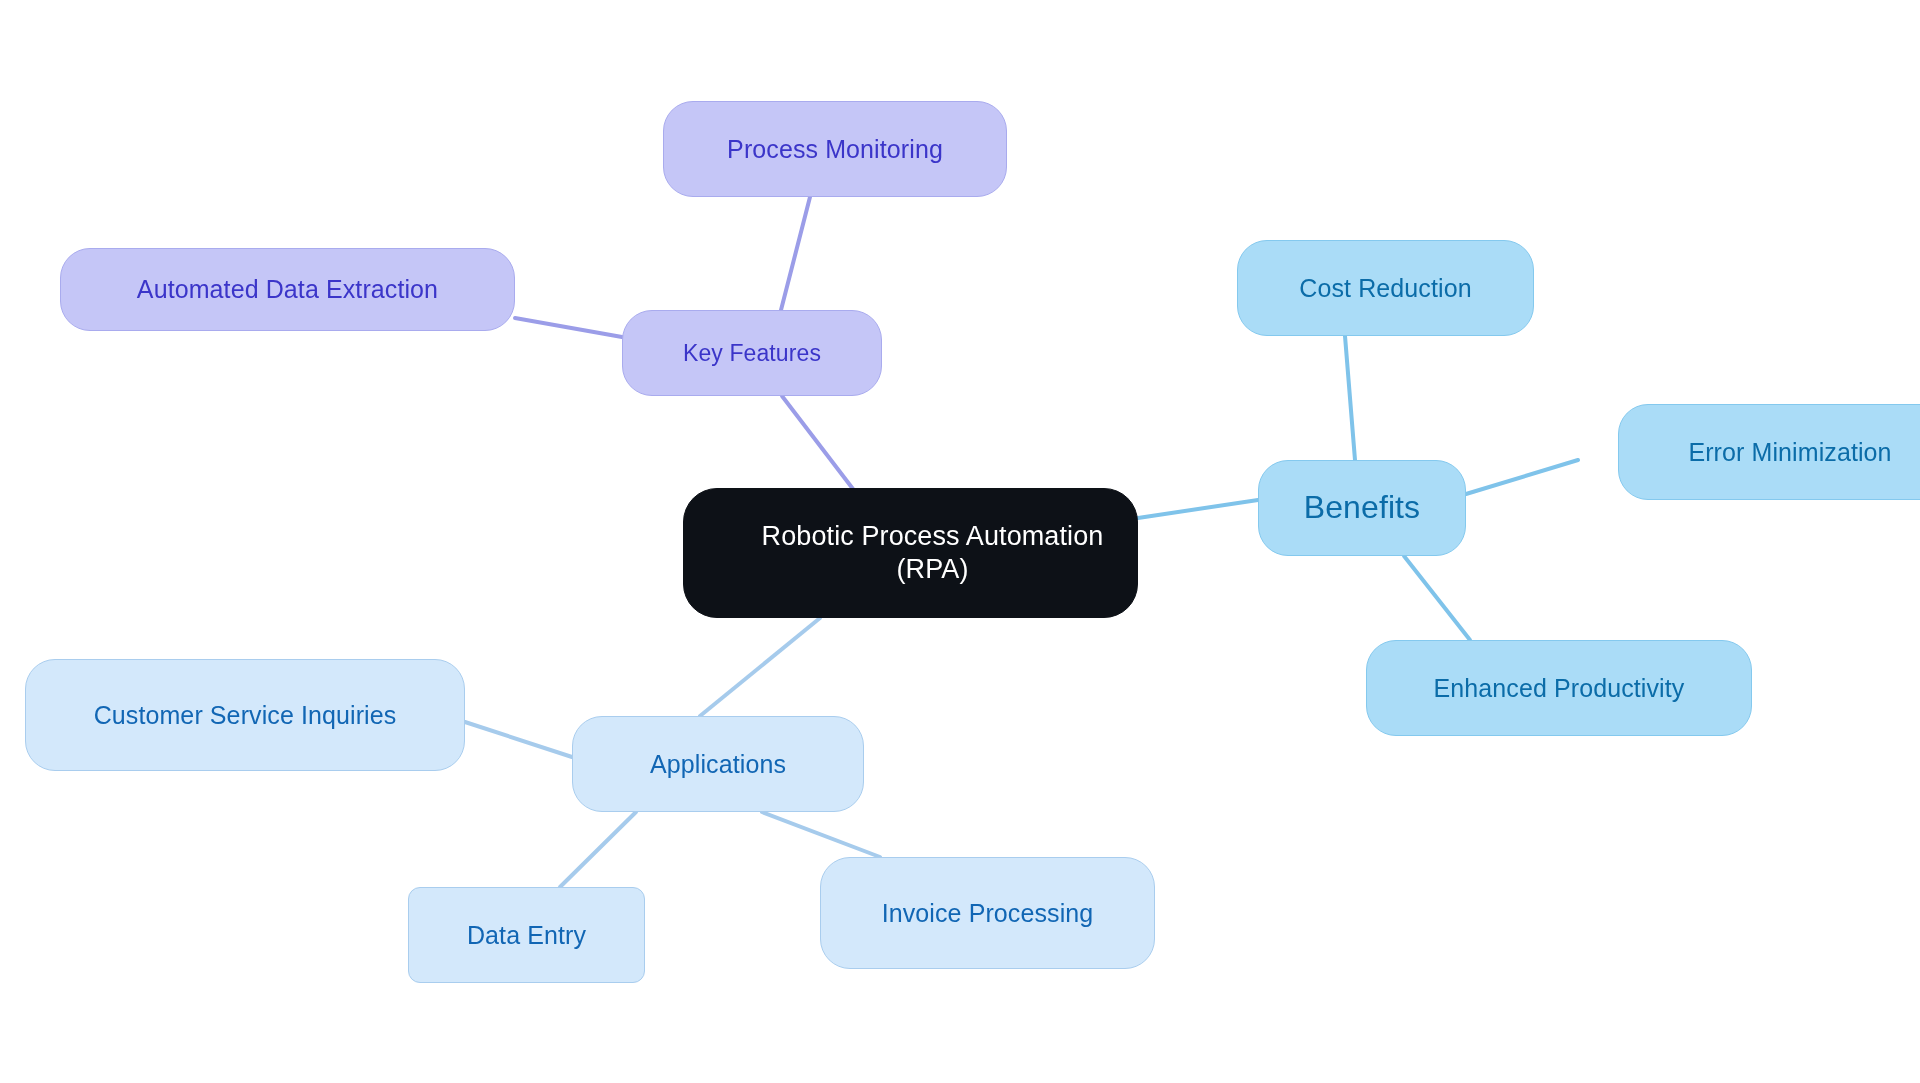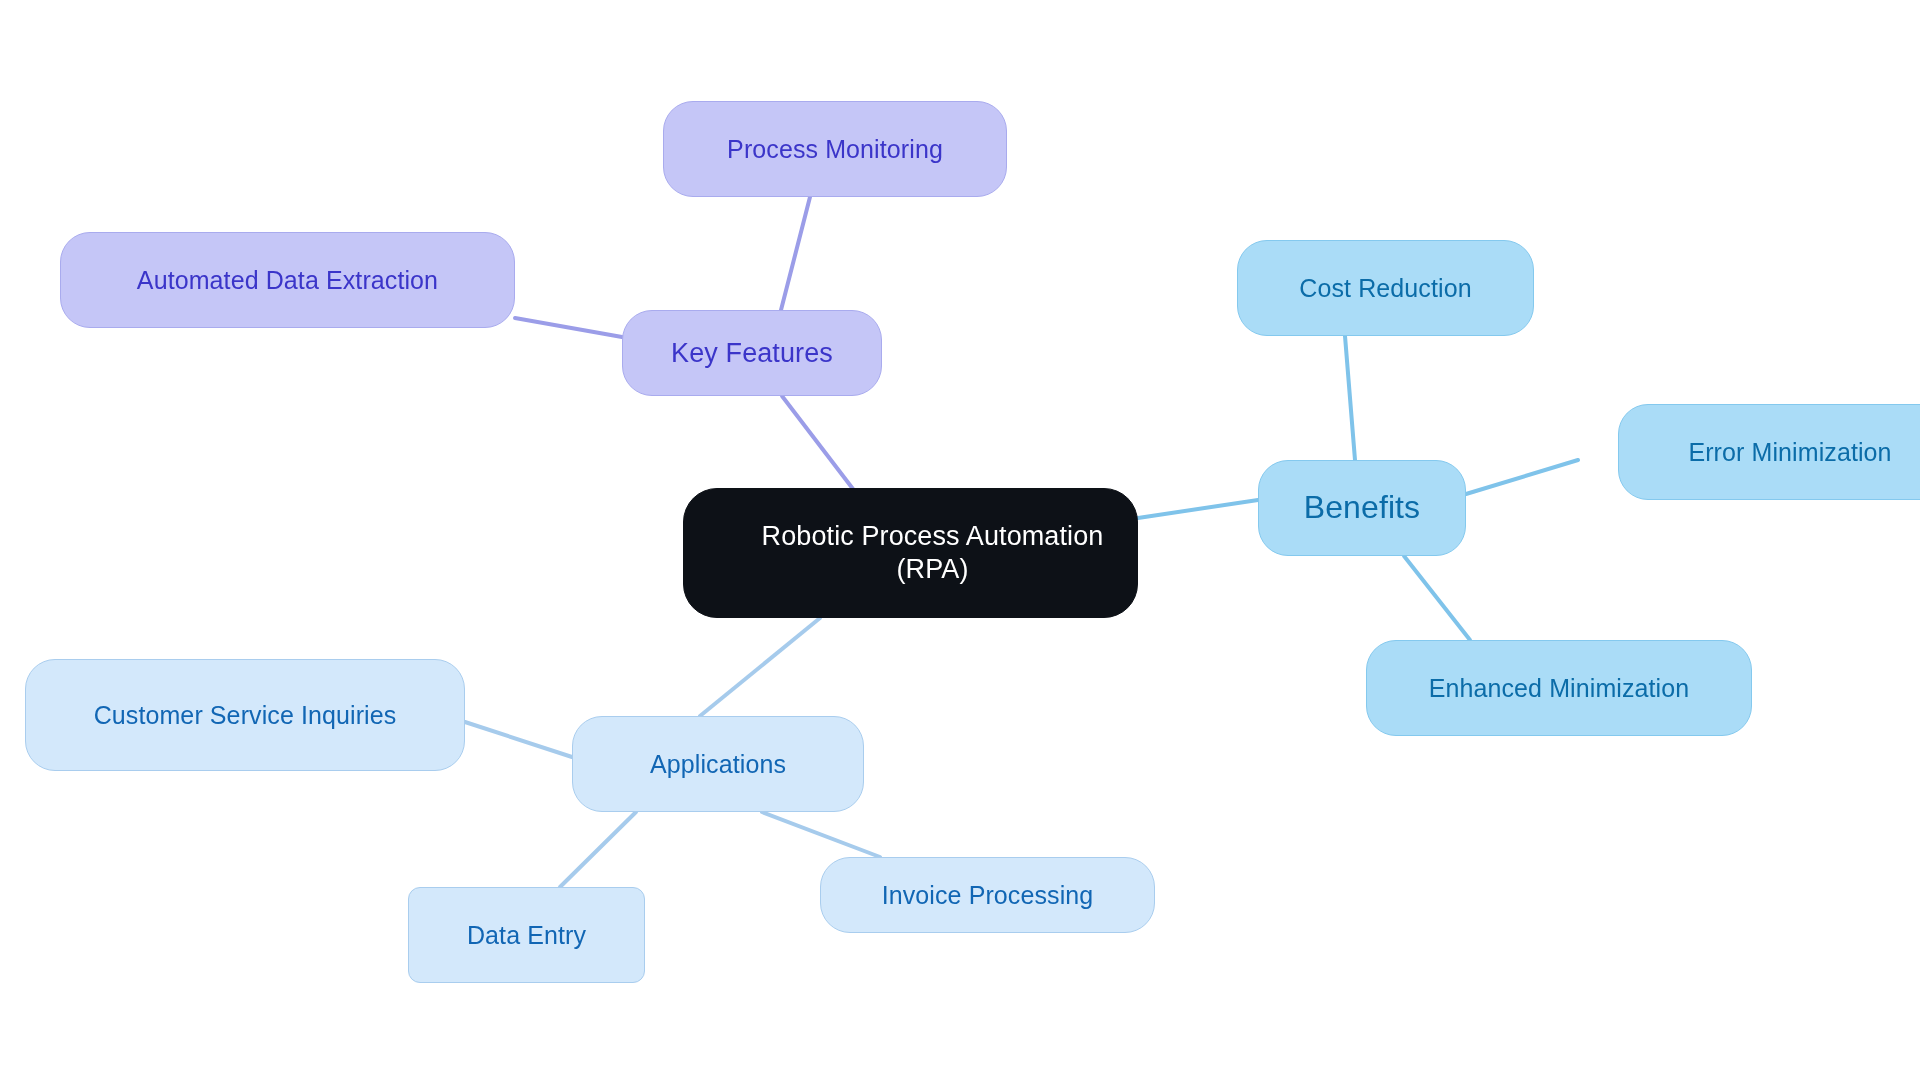--- a/index.html
+++ b/index.html
@@ -52,21 +52,21 @@
     color: #ffffff;
     font-size: 27px;
     border-radius: 34px;
     padding-left: 44px;
   }
 
   .node-purple-branch {
     background: #c5c6f7;
     border-color: #a9abee;
     color: #3b35c9;
-    font-size: 27px;
+    font-size: 23px;
   }
 
   .node-purple-leaf {
     background: #c5c6f7;
     border-color: #a9abee;
     color: #3b35c9;
     font-size: 25px;
   }
 
   .node-blue-branch {
@@ -113,23 +113,23 @@
       <line x1="820" y1="618" x2="700" y2="716" stroke="#a6cbec" stroke-width="4" stroke-linecap="round"></line>
       <line x1="572" y1="757" x2="465" y2="722" stroke="#a6cbec" stroke-width="4" stroke-linecap="round"></line>
       <line x1="636" y1="812" x2="560" y2="887" stroke="#a6cbec" stroke-width="4" stroke-linecap="round"></line>
       <line x1="762" y1="812" x2="880" y2="857" stroke="#a6cbec" stroke-width="4" stroke-linecap="round"></line>
     </svg>
   <div id="nodes">
       <div class="node node-root" style="left: 683px; top: 488px; width: 455px; height: 130px;">Robotic Process Automation
 (RPA)</div>
       <div class="node node-purple-branch" style="left: 622px; top: 310px; width: 260px; height: 86px;">Key Features</div>
       <div class="node node-purple-leaf" style="left: 663px; top: 101px; width: 344px; height: 96px;">Process Monitoring</div>
-      <div class="node node-purple-leaf" style="left: 60px; top: 232px; width: 455px; height: 96px;">Automated Data Extraction</div>
+      <div class="node node-purple-leaf" style="left: 60px; top: 248px; width: 455px; height: 83px;">Automated Data Extraction</div>
       <div class="node node-blue-branch" style="left: 1258px; top: 460px; width: 208px; height: 96px;">Benefits</div>
       <div class="node node-blue-leaf" style="left: 1197px; top: 240px; width: 297px; height: 96px;">Cost Reduction</div>
       <div class="node node-blue-leaf" style="left: 1578px; top: 404px; width: 344px; height: 96px;">Error Minimization</div>
-      <div class="node node-blue-leaf" style="left: 1326px; top: 640px; width: 386px; height: 96px;">Enhanced Minimization</div>
+      <div class="node node-blue-leaf" style="left: 1326px; top: 640px; width: 386px; height: 96px;">Enhanced Productivity</div>
       <div class="node node-paleblue-branch" style="left: 572px; top: 716px; width: 292px; height: 96px;">Applications</div>
       <div class="node node-paleblue-leaf" style="left: 25px; top: 659px; width: 440px; height: 112px;">Customer Service Inquiries</div>
       <div class="node node-paleblue-leaf" style="left: 408px; top: 887px; width: 237px; height: 96px; border-radius: 12px;">Data Entry</div>
-      <div class="node node-paleblue-leaf" style="left: 820px; top: 857px; width: 335px; height: 76px;">Invoice Processing</div>
+      <div class="node node-paleblue-leaf" style="left: 820px; top: 857px; width: 335px; height: 112px;">Invoice Processing</div>
     </div>
 </div>
 
 </body></html>

